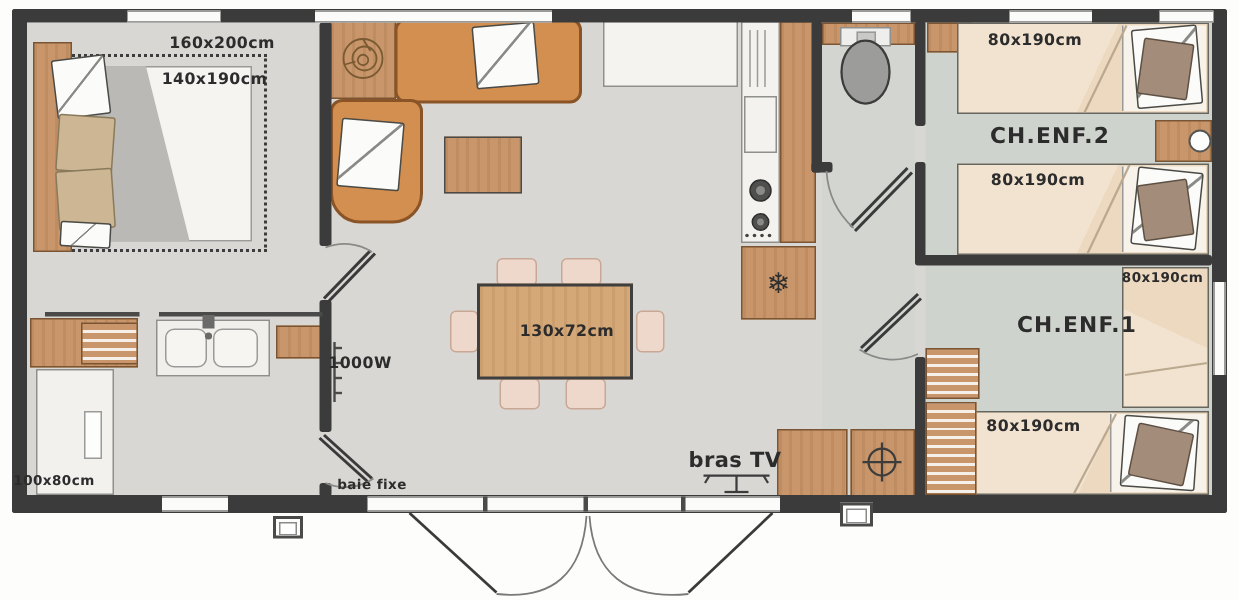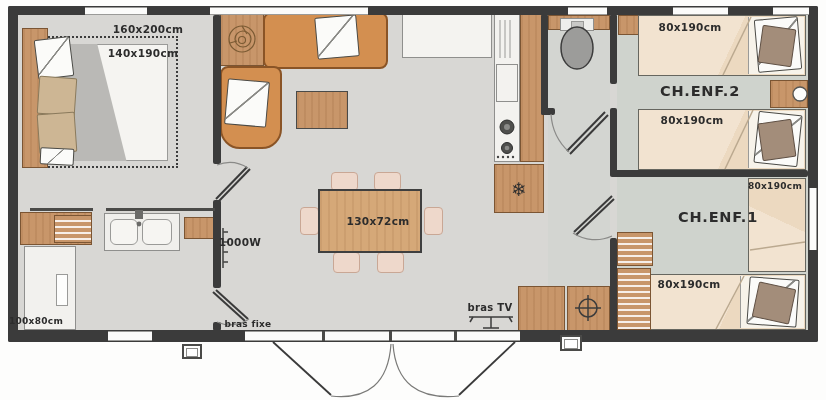--- a/index.html
+++ b/index.html
@@ -250,22 +250,22 @@
         <line x1="753" y1="110" x2="725" y2="169"></line>
       <line x1="744" y1="276" x2="716" y2="329"></line>
         <line x1="750" y1="250" x2="805" y2="242"></line>
     </g>
   </svg>
 
   <div class="lbl lbl-dim" style="left:148px;top:29px;">160x200cm</div>
   <div class="lbl lbl-dim" style="left:143px;top:53px;">140x190cm</div>
   <div class="lbl lbl-dim" style="left:378px;top:221px;">130x72cm</div>
   <div class="lbl lbl-dim" style="left:240px;top:242px;">1000W</div>
-  <div class="lbl lbl-dim-sm" style="left:248px;top:324px;">bras fixe</div>
-  <div class="lbl" style="left:490px;top:307px;font-size:10px;">bras TV</div>
+  <div class="lbl lbl-dim-sm" style="left:248px;top:324px;">baie fixe</div>
+  <div class="lbl" style="left:490px;top:307px;font-size:14px;">bras TV</div>
   <div class="lbl lbl-dim-sm" style="left:36px;top:321px;">100x80cm</div>
   <div class="lbl lbl-room" style="left:700px;top:91px;">CH.ENF.2</div>
   <div class="lbl lbl-room" style="left:718px;top:217px;">CH.ENF.1</div>
   <div class="lbl lbl-dim" style="left:690px;top:27px;">80x190cm</div>
   <div class="lbl lbl-dim" style="left:692px;top:120px;">80x190cm</div>
   <div class="lbl lbl-dim-sm" style="left:775px;top:186px;">80x190cm</div>
   <div class="lbl lbl-dim" style="left:689px;top:284px;">80x190cm</div>
 
 </div>
 

